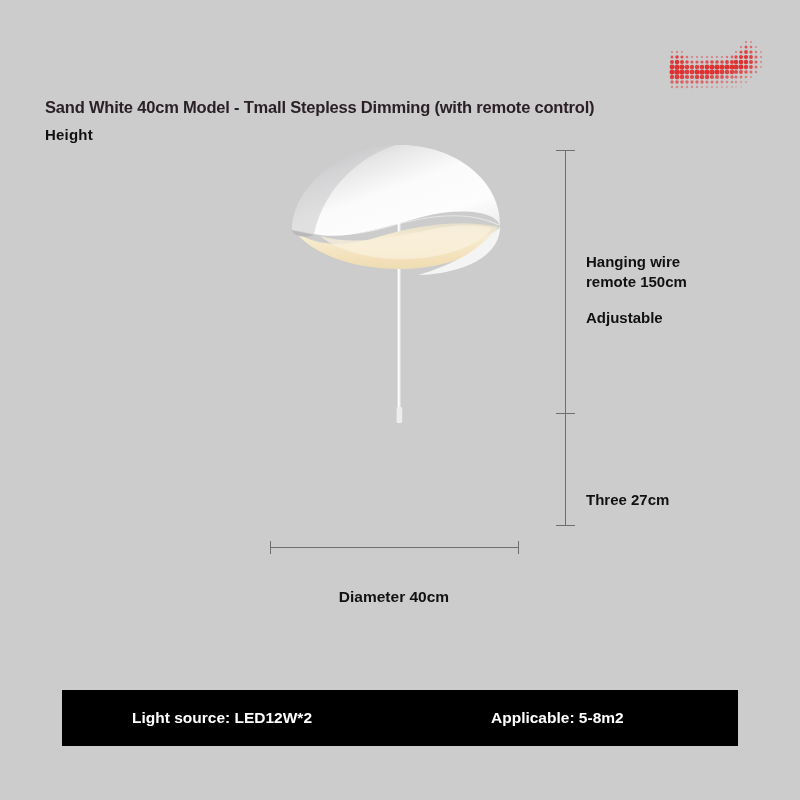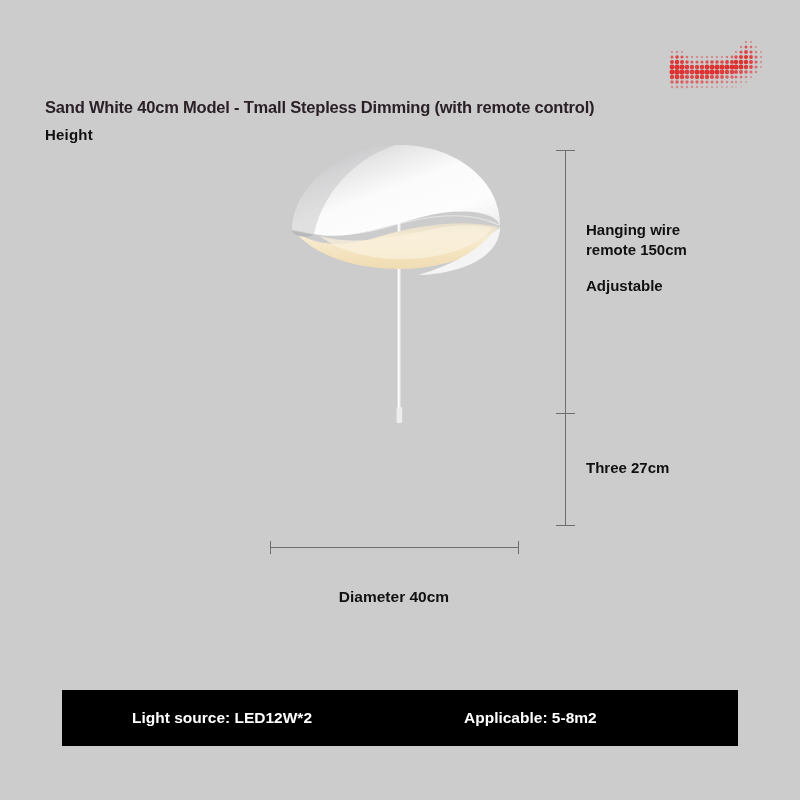--- a/index.html
+++ b/index.html
@@ -81,20 +81,21 @@
   .tick-mid    { left: 556px; top: 413px; }
   .tick-bottom { left: 556px; top: 525px; }
 
   .dim-text {
     position: absolute;
     font-size: 15px;
     font-weight: bold;
     color: #111111;
     line-height: 1.32;
     white-space: nowrap;
+    margin-top: 32px;
   }
   .dim-wire {
     left: 586px;
     top: 220px;
   }
   .dim-adjustable {
     left: 586px;
     top: 276px;
   }
   .dim-height {
@@ -144,21 +145,21 @@
   .spec-item {
     position: absolute;
     top: 50%;
     transform: translateY(-50%);
     font-size: 15.5px;
     font-weight: bold;
     color: #ffffff;
     white-space: nowrap;
   }
   .spec-left  { left: 38px; margin-left: 32px; }
-  .spec-right { left: 402px; }
+  .spec-right { left: 429px; }
 </style>
 </head>
 <body>
 
 <div id="stage">
 
   <div class="title">Sand White 40cm Model - Tmall Stepless Dimming (with remote control)</div>
 
   <div class="variant-label">Height</div>
 

